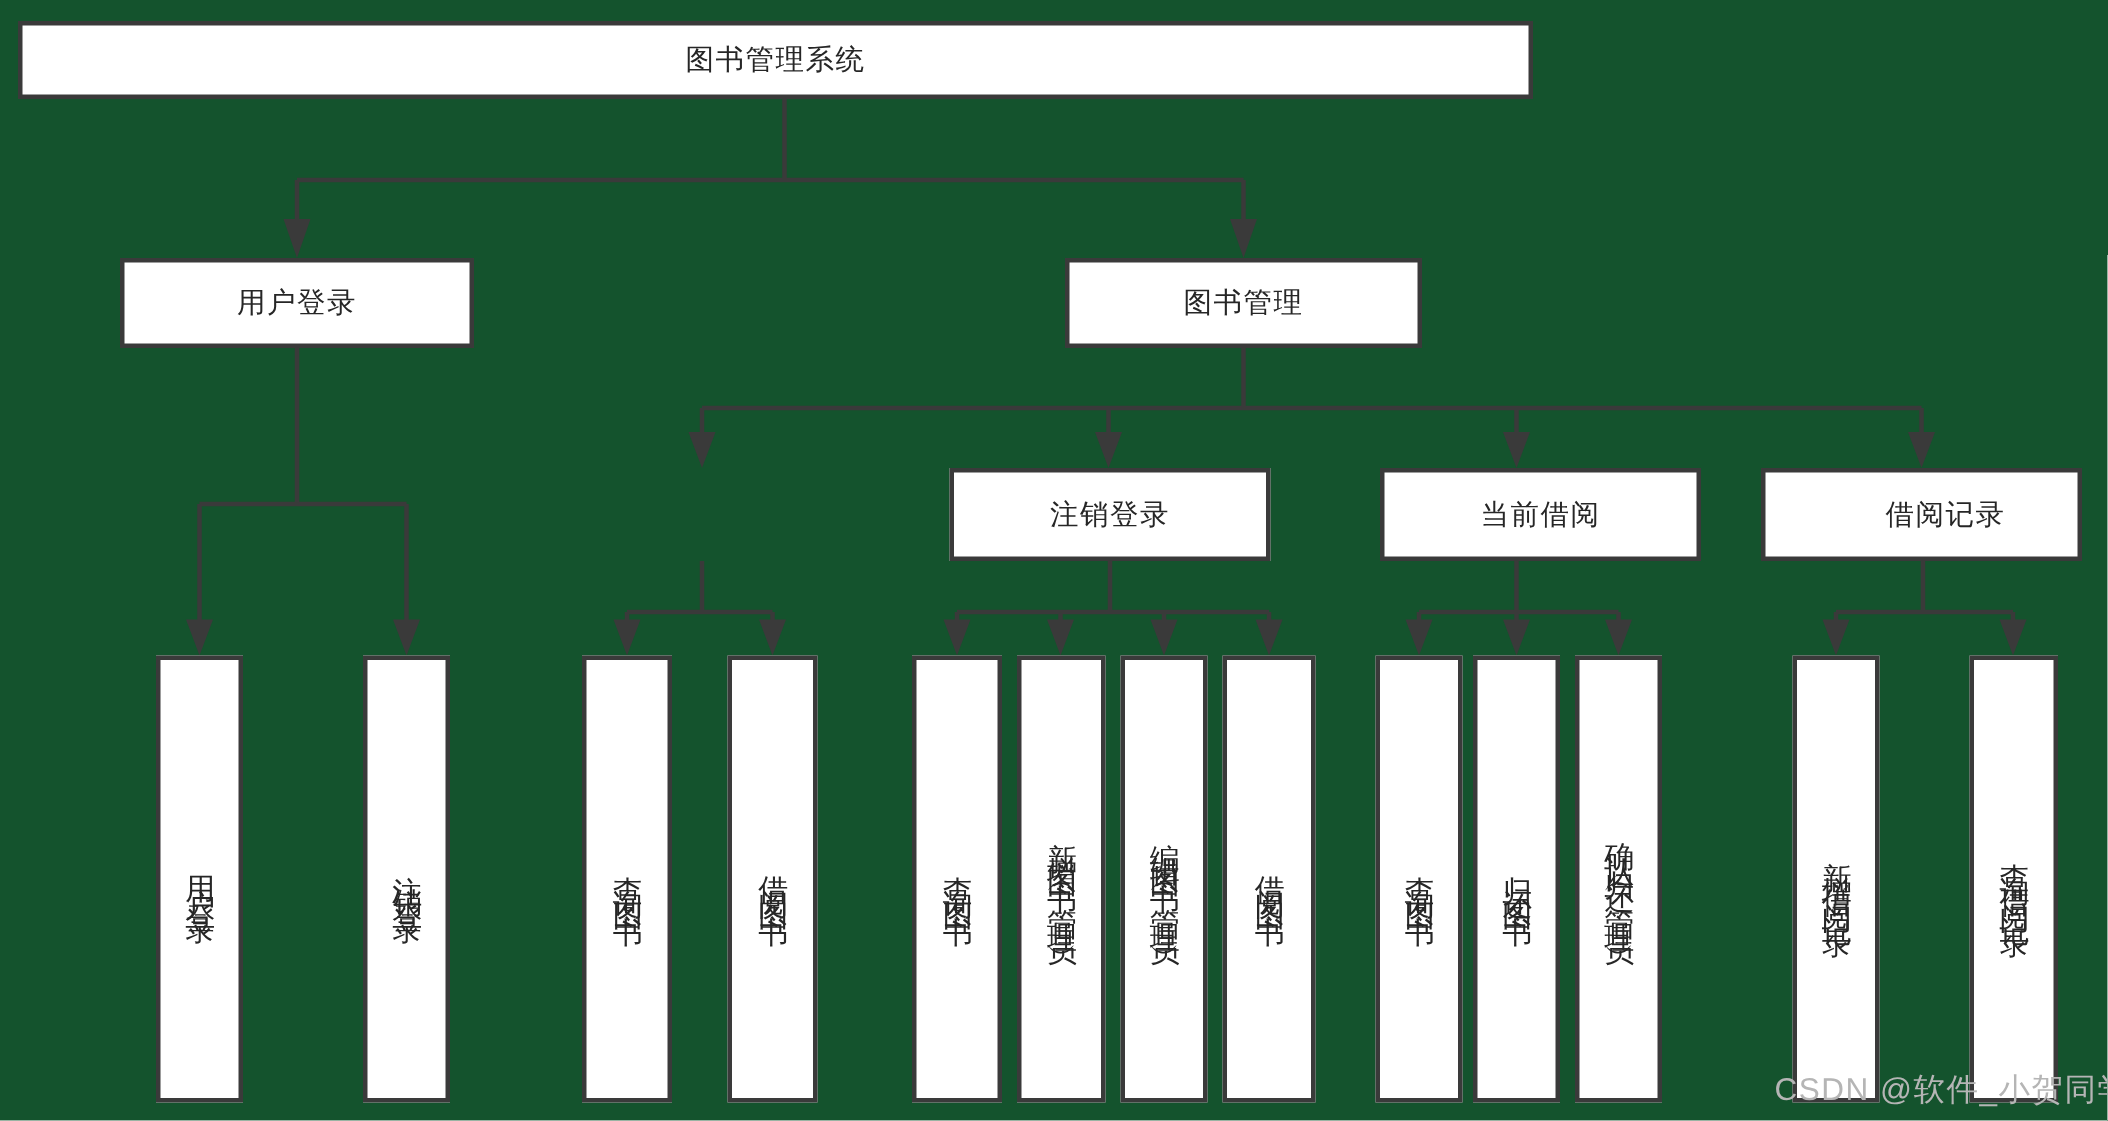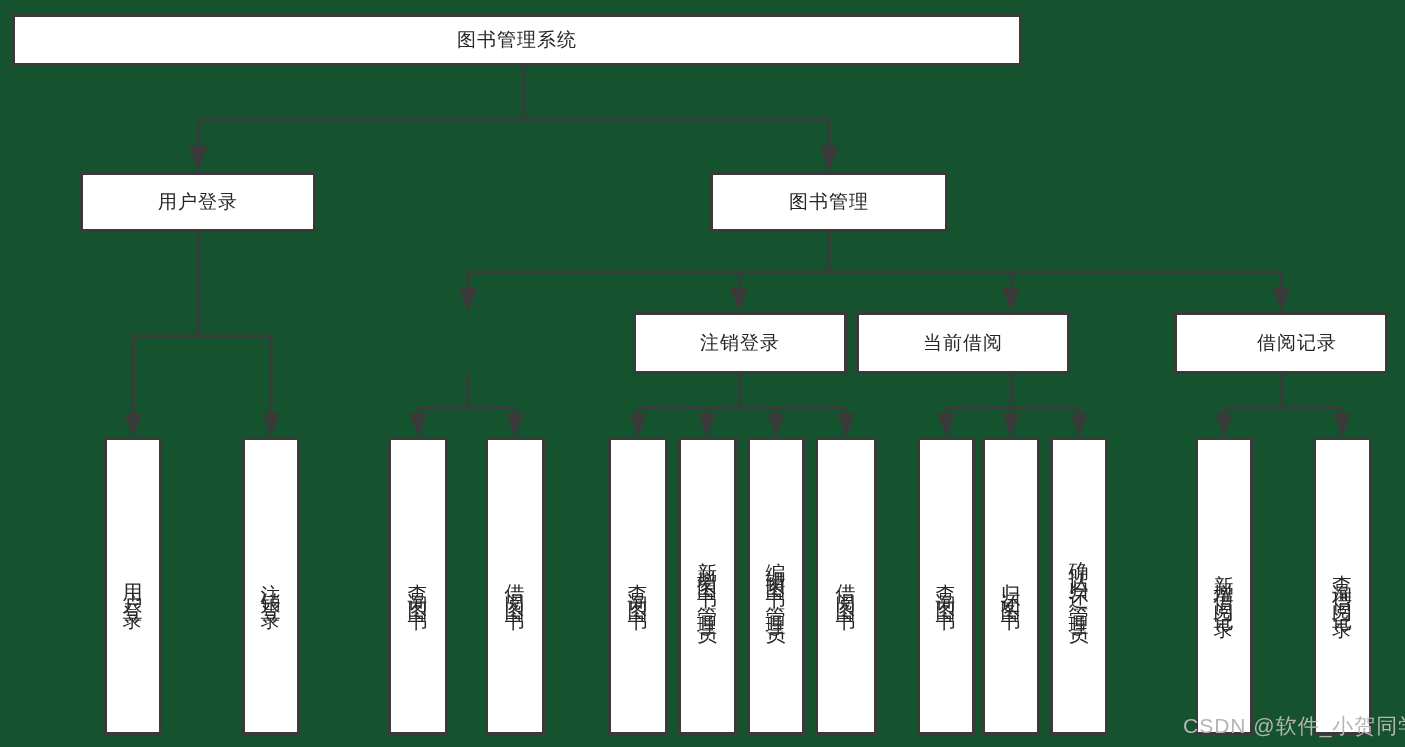--- a/index.html
+++ b/index.html
@@ -29,21 +29,21 @@
     text-orientation:mixed;
     font-size:20px;
     letter-spacing:9px;
     line-height:1;
   }
   .root      {left:12px;  top:14px;  width:1010px; height:52px;}
   .n-login   {left:80px;  top:172px; width:236px;  height:60px;}
   .n-mgmt    {left:710px; top:172px; width:238px;  height:60px;font-family:Liberation Mono, monospace;}
   .n-rec     {left:362px; top:312px; width:214px;  height:62px;}
   .n-borrow  {left:633px; top:312px; width:214px;  height:62px;}
-  .n-current {left:856px; top:312px; width:214px;  height:62px;}
+  .n-current {left:920px; top:312px; width:214px;  height:62px;}
   .n-records {left:1174px;top:312px; width:214px;  height:62px;padding-left:32px;}
   .leaf{top:437px;height:298px;}
   .l1 {left:104px; width:58px;}
   .l2 {left:242px; width:58px;}
   .l3 {left:388px; width:60px;}
   .l4 {left:485px; width:60px;}
   .l5 {left:608px; width:60px;}
   .l6 {left:678px; width:59px;}
   .l7 {left:747px; width:58px;}
   .l8 {left:815px; width:62px;}

